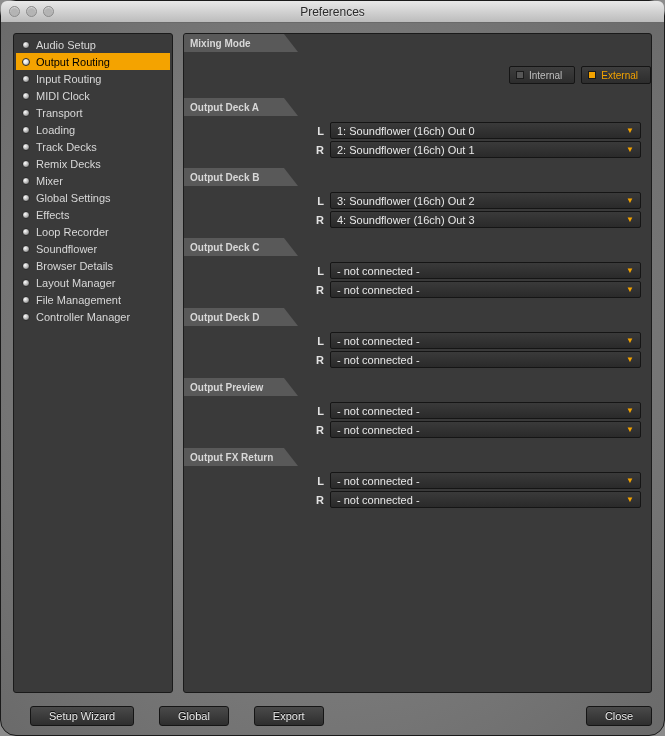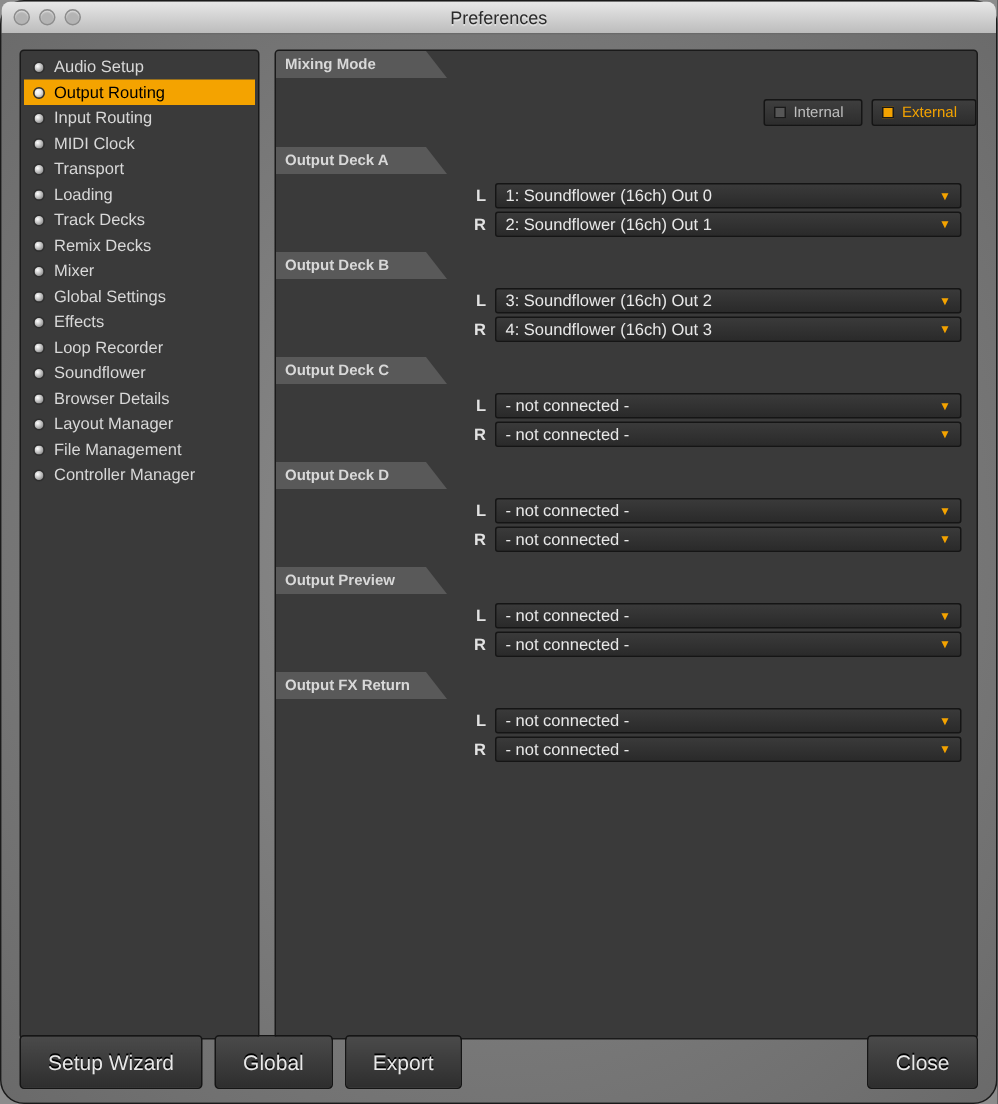--- a/index.html
+++ b/index.html
@@ -182,28 +182,29 @@
     left: 12px;
     right: 12px;
     display: flex;
     gap: 8px;
   }
   .btn {
     background: linear-gradient(#4a4a4a, #2e2e2e);
     border: 1px solid #151515;
     border-radius: 3px;
     color: #e8e8e8;
-    font-size: 14px;
-    height: 36px;
+    font-size: 11px;
+    height: 20px;
     padding: 0 18px;
     display: flex;
     align-items: center;
     justify-content: center;
     cursor: pointer;
     text-shadow: 0 -1px 0 #000;
+    margin-left: 17px;
   }
 </style>
 </head>
 <body>
 
 <div class="window">
   <div class="titlebar">
     <div class="traffic">
       <span></span>
       <span></span>

